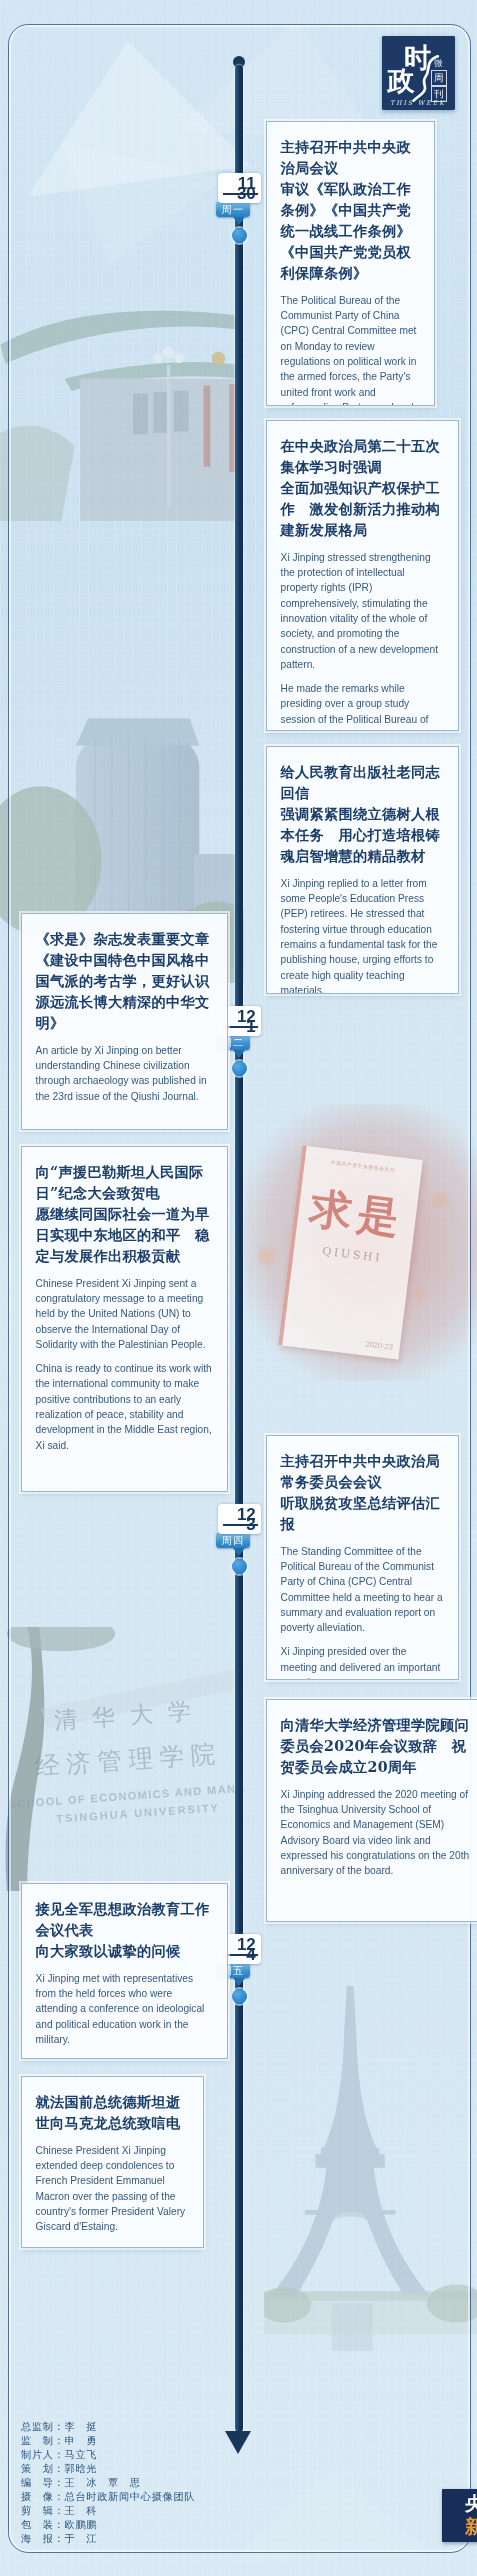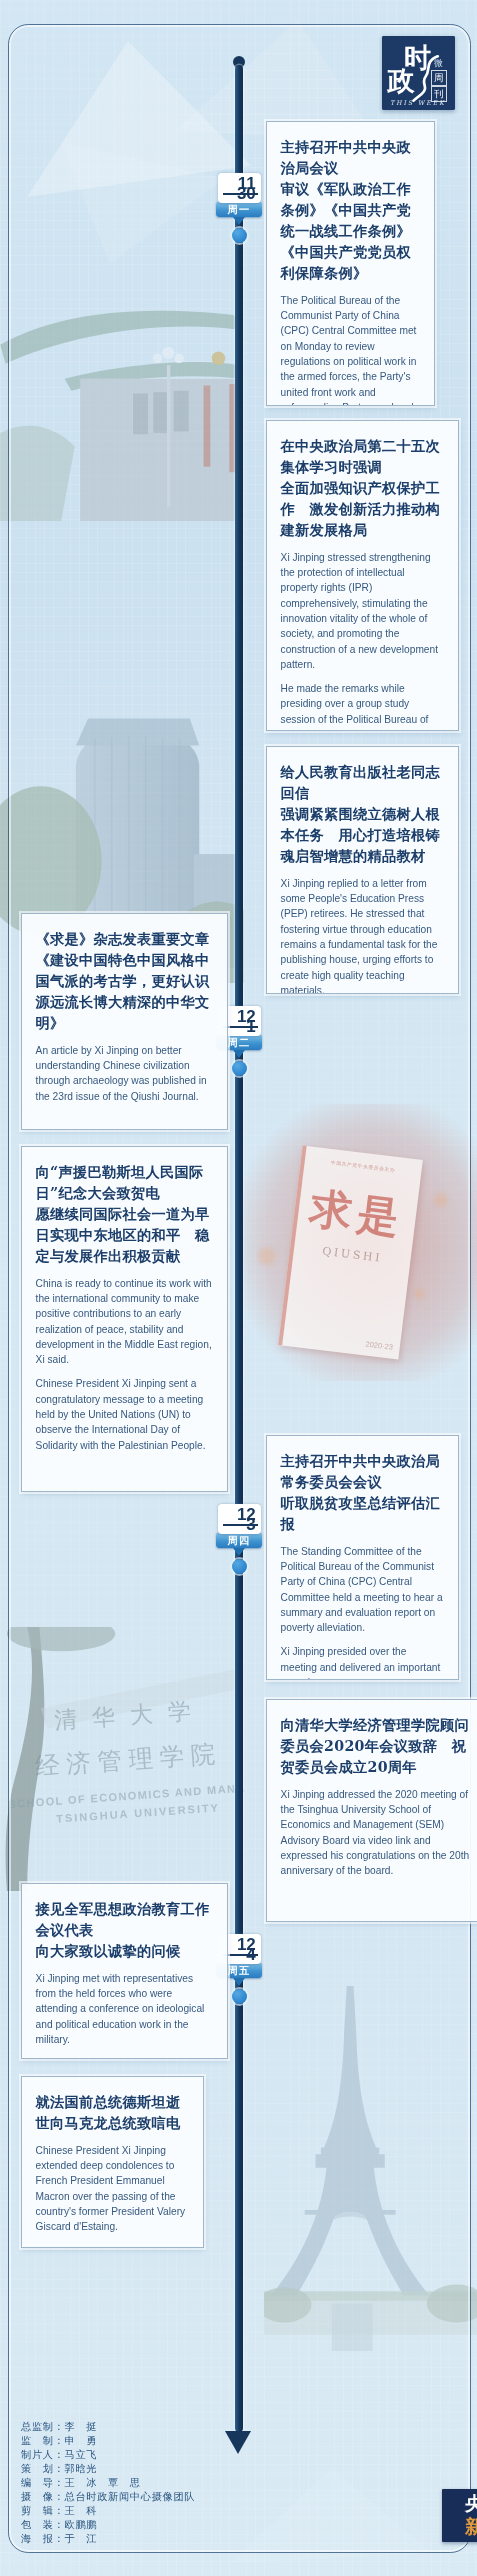--- a/index.html
+++ b/index.html
@@ -38,23 +38,23 @@
   .tl-topdot{position:absolute;left:233px;top:56px;width:12.2px;height:12.2px;border-radius:50%;background:#16365c;}
   .tl-arrow{position:absolute;left:225px;top:2431px;width:0;height:0;
     border-left:13.6px solid transparent;border-right:13.6px solid transparent;border-top:23px solid #16365c;}
   
   .marker{position:absolute;left:216px;width:46px;}
   .m-box{position:relative;width:43px;margin:0 auto;height:30px;background:#fff;border-radius:4px;
     box-shadow:0 0.7px 2.7px rgba(70,110,150,.45);color:#17375e;}
   .m-month{position:absolute;top:0.7px;right:4.7px;font-size:17px;font-weight:bold;line-height:19px;}
   .m-divider{position:absolute;top:20.3px;left:5.4px;right:2.7px;height:2px;background:#17375e;}
   .m-day{position:absolute;bottom:0;right:4.7px;font-size:17px;font-weight:bold;line-height:18.3px;}
-  .m-ribbon{width:46px;height:15.6px;margin-top:-1.4px;border-radius:2px 2px 3.4px 3.4px;
+  .m-ribbon{width:34px;height:15.6px;margin-top:-1.4px;border-radius:2px 2px 3.4px 3.4px;
     background:linear-gradient(to bottom,#7fc0e8,#3e93cf 55%,#2a7cc0);
-    color:#fff;font-size:10.2px;font-weight:bold;letter-spacing:1.4px;text-align:center;line-height:15.6px;
+    color:#fff;font-size:10.2px;font-weight:normal;letter-spacing:1.4px;text-align:center;line-height:15.6px;
     box-shadow:0 0.7px 2px rgba(40,90,140,.5);}
   .m-pointer{width:0;height:0;margin:0 auto;border-left:6.1px solid transparent;border-right:6.1px solid transparent;
     border-top:8.1px solid #1f6fae;}
   .m-dot{width:15px;height:15px;margin:2.7px auto 0;border-radius:50%;
     background:radial-gradient(circle at 35% 30%,#55a9e4,#1a72c0);box-shadow:0 0 0 2px rgba(230,243,252,.65);}
   
   .card{position:absolute;background:rgba(250,253,255,.96);border:0.7px solid #9fb6ca;
     box-shadow:0 0 0 2px rgba(255,255,255,.6),1.4px 2.7px 5.4px rgba(90,130,170,.28);
     padding:15px 13.6px;box-sizing:border-box;overflow:hidden;}
   .c-title{color:#1c3e6a;font-size:14.2px;line-height:21px;white-space:pre-line;letter-spacing:0.3px;}
@@ -255,22 +255,22 @@
 强调紧紧围绕立德树人根本任务　用心打造培根铸魂启智增慧的精品教材</div>
     <div class="c-para">Xi Jinping replied to a letter from some People's Education Press (PEP) retirees. He stressed that fostering virtue through education remains a fundamental task for the publishing house, urging efforts to create high quality teaching materials.</div>
   </div>
   <div class="card" style="left:21px;top:913px;width:207px;height:217px">
     <div class="c-title t-serif">《求是》杂志发表重要文章《建设中国特色中国风格中国气派的考古学，更好认识源远流长博大精深的中华文明》</div>
     <div class="c-para">An article by Xi Jinping on better understanding Chinese civilization through archaeology was published in the 23rd issue of the Qiushi Journal.</div>
   </div>
   <div class="card" style="left:21px;top:1146px;width:207px;height:346px">
     <div class="c-title t-serif">向“声援巴勒斯坦人民国际日”纪念大会致贺电
 愿继续同国际社会一道为早日实现中东地区的和平　稳定与发展作出积极贡献</div>
+    <div class="c-para">Chinese President Xi Jinping sent a congratulatory message to a meeting held by the United Nations (UN) to observe the International Day of Solidarity with the Palestinian People.</div>
     <div class="c-para">China is ready to continue its work with the international community to make positive contributions to an early realization of peace, stability and development in the Middle East region, Xi said.</div>
-    <div class="c-para">Chinese President Xi Jinping sent a congratulatory message to a meeting held by the United Nations (UN) to observe the International Day of Solidarity with the Palestinian People.</div>
   </div>
   <div class="card" style="left:266px;top:1435px;width:193px;height:245px">
     <div class="c-title t-serif">主持召开中共中央政治局常务委员会会议
 听取脱贫攻坚总结评估汇报</div>
     <div class="c-para">The Standing Committee of the Political Bureau of the Communist Party of China (CPC) Central Committee held a meeting to hear a summary and evaluation report on poverty alleviation.</div>
     <div class="c-para">Xi Jinping presided over the meeting and delivered an important speech.</div>
   </div>
   <div class="card" style="left:266px;top:1699px;width:227px;height:223px">
     <div class="c-title t-serif">向清华大学经济管理学院顾问委员会2020年会议致辞　祝贺委员会成立20周年</div>
     <div class="c-para">Xi Jinping addressed the 2020 meeting of the Tsinghua University School of Economics and Management (SEM) Advisory Board via video link and expressed his congratulations on the 20th anniversary of the board.</div>

